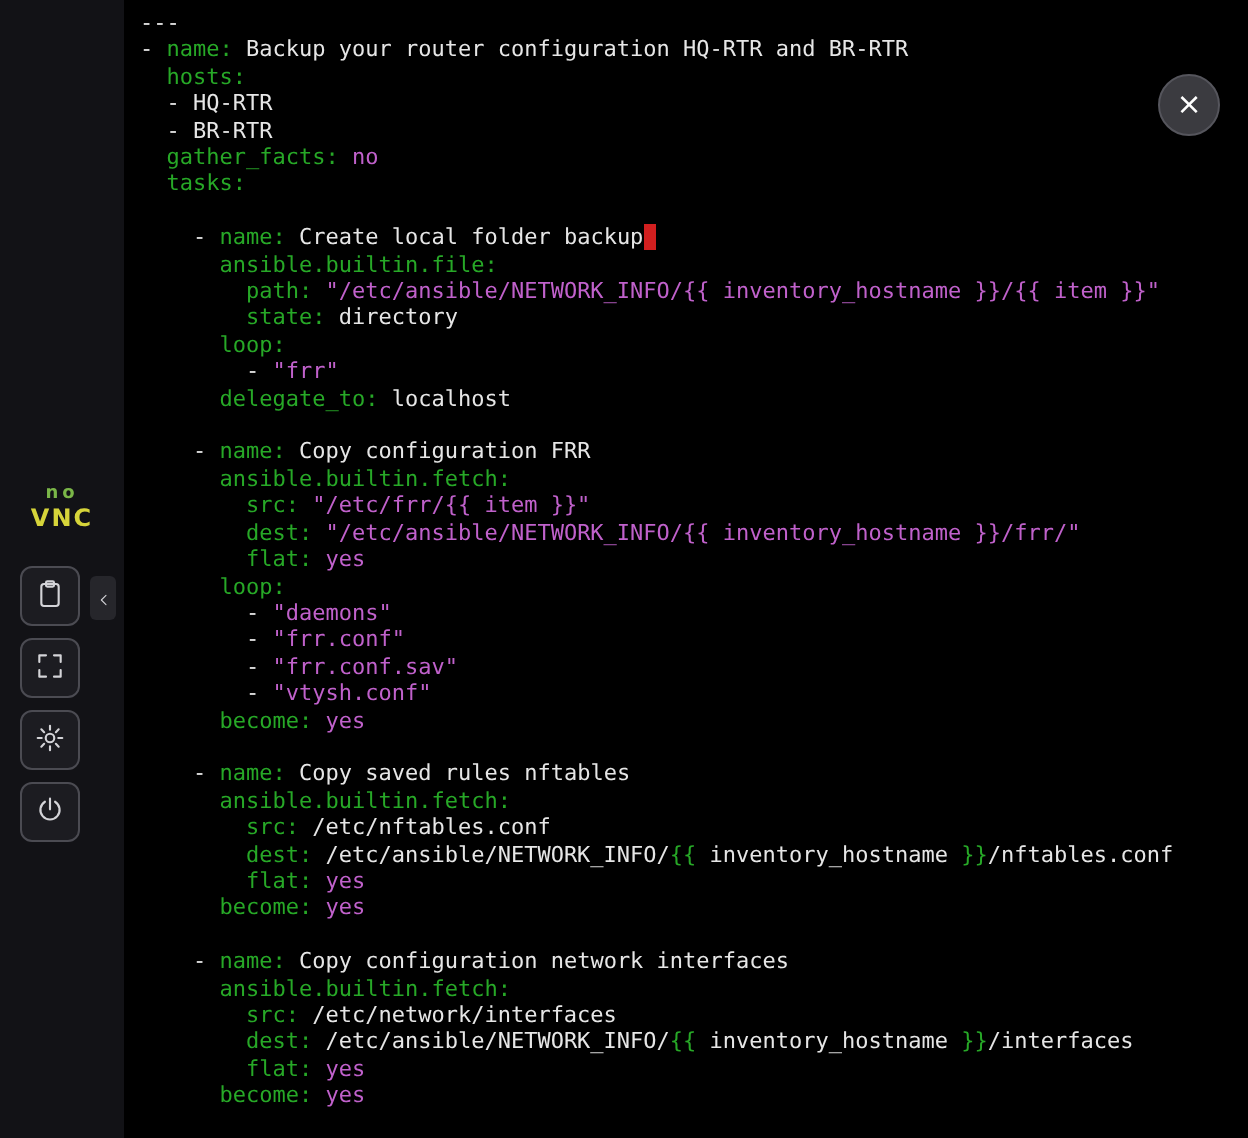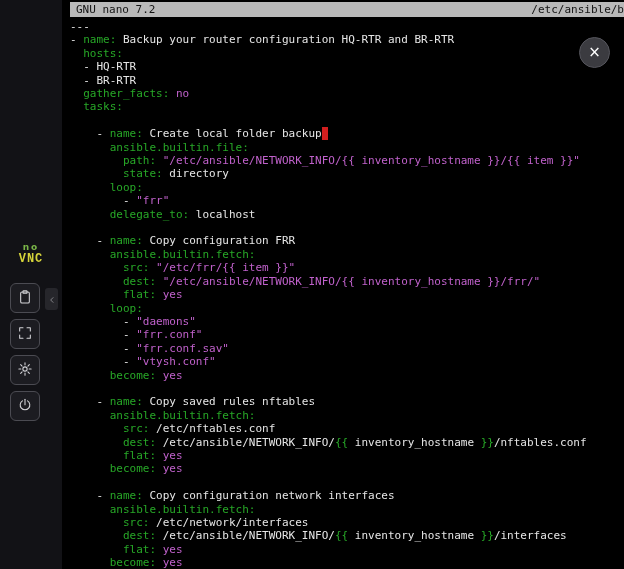--- a/index.html
+++ b/index.html
@@ -14,21 +14,21 @@
   .sidebar {
     position:absolute; left:0; top:0; width:62px; height:100%;
     background: var(--page-bg, #121216);
   }
   .novnc-logo {
     position:absolute; top:243px; left:0; width:62px;
     text-align:center; line-height:1.1;
     font-family:"DejaVu Sans", sans-serif;
   }
   .logo-no  { display:block; color:#7ab648; font-size:9px;  font-weight:bold; letter-spacing:2px; }
-  .logo-vnc { display:block; color:#d6d43a; font-size:12px; font-weight:bold; letter-spacing:1px;font-family:Liberation Mono, monospace; }
+  .logo-vnc { display:block; color:#d6d43a; font-size:12px; font-weight:bold; letter-spacing:1px; }
   .vnc-buttons {
     position:absolute; top:283px; left:10px;
     display:flex; flex-direction:column; gap:6px;
   }
   .vnc-btn {
     width:30px; height:30px; border-radius:6px;
     border:1px solid #4b4b52; background:#1c1c21;
     display:flex; align-items:center; justify-content:center;
     cursor:pointer; padding:0;
   }
@@ -112,22 +112,18 @@
   <div class="handle">
     <span>
       <svg viewBox="0 0 24 24">
           <path d="M15 5l-7 7 7 7"></path>
         </svg>
     </span>
   </div>
 </div>
 
 <div class="terminal">
-  <div class="titlebar">
-    <span>GNU nano 7.2</span>
-    <span>/etc/ansible/b</span>
-  </div>
   <div class="lines"><div class="term-line"><span class="seg-p">---</span></div><div class="term-line"><span class="seg-p">- </span><span class="seg-k">name:</span><span class="seg-p"> Backup your router configuration HQ-RTR and BR-RTR</span></div><div class="term-line"><span class="seg-p">  </span><span class="seg-k">hosts:</span></div><div class="term-line"><span class="seg-p">  - HQ-RTR</span></div><div class="term-line"><span class="seg-p">  - BR-RTR</span></div><div class="term-line"><span class="seg-p">  </span><span class="seg-k">gather_facts:</span><span class="seg-p"> </span><span class="seg-b">no</span></div><div class="term-line"><span class="seg-p">  </span><span class="seg-k">tasks:</span></div><div class="term-line"></div><div class="term-line"><span class="seg-p">    - </span><span class="seg-k">name:</span><span class="seg-p"> Create local folder backup</span><span class="seg-c"> </span></div><div class="term-line"><span class="seg-p">      </span><span class="seg-k">ansible.builtin.file:</span></div><div class="term-line"><span class="seg-p">        </span><span class="seg-k">path:</span><span class="seg-p"> </span><span class="seg-s">"/etc/ansible/NETWORK_INFO/{{ inventory_hostname }}/{{ item }}"</span></div><div class="term-line"><span class="seg-p">        </span><span class="seg-k">state:</span><span class="seg-p"> directory</span></div><div class="term-line"><span class="seg-p">      </span><span class="seg-k">loop:</span></div><div class="term-line"><span class="seg-p">        - </span><span class="seg-s">"frr"</span></div><div class="term-line"><span class="seg-p">      </span><span class="seg-k">delegate_to:</span><span class="seg-p"> localhost</span></div><div class="term-line"></div><div class="term-line"><span class="seg-p">    - </span><span class="seg-k">name:</span><span class="seg-p"> Copy configuration FRR</span></div><div class="term-line"><span class="seg-p">      </span><span class="seg-k">ansible.builtin.fetch:</span></div><div class="term-line"><span class="seg-p">        </span><span class="seg-k">src:</span><span class="seg-p"> </span><span class="seg-s">"/etc/frr/{{ item }}"</span></div><div class="term-line"><span class="seg-p">        </span><span class="seg-k">dest:</span><span class="seg-p"> </span><span class="seg-s">"/etc/ansible/NETWORK_INFO/{{ inventory_hostname }}/frr/"</span></div><div class="term-line"><span class="seg-p">        </span><span class="seg-k">flat:</span><span class="seg-p"> </span><span class="seg-b">yes</span></div><div class="term-line"><span class="seg-p">      </span><span class="seg-k">loop:</span></div><div class="term-line"><span class="seg-p">        - </span><span class="seg-s">"daemons"</span></div><div class="term-line"><span class="seg-p">        - </span><span class="seg-s">"frr.conf"</span></div><div class="term-line"><span class="seg-p">        - </span><span class="seg-s">"frr.conf.sav"</span></div><div class="term-line"><span class="seg-p">        - </span><span class="seg-s">"vtysh.conf"</span></div><div class="term-line"><span class="seg-p">      </span><span class="seg-k">become:</span><span class="seg-p"> </span><span class="seg-b">yes</span></div><div class="term-line"></div><div class="term-line"><span class="seg-p">    - </span><span class="seg-k">name:</span><span class="seg-p"> Copy saved rules nftables</span></div><div class="term-line"><span class="seg-p">      </span><span class="seg-k">ansible.builtin.fetch:</span></div><div class="term-line"><span class="seg-p">        </span><span class="seg-k">src:</span><span class="seg-p"> /etc/nftables.conf</span></div><div class="term-line"><span class="seg-p">        </span><span class="seg-k">dest:</span><span class="seg-p"> /etc/ansible/NETWORK_INFO/</span><span class="seg-g">{{</span><span class="seg-p"> inventory_hostname </span><span class="seg-g">}}</span><span class="seg-p">/nftables.conf</span></div><div class="term-line"><span class="seg-p">        </span><span class="seg-k">flat:</span><span class="seg-p"> </span><span class="seg-b">yes</span></div><div class="term-line"><span class="seg-p">      </span><span class="seg-k">become:</span><span class="seg-p"> </span><span class="seg-b">yes</span></div><div class="term-line"></div><div class="term-line"><span class="seg-p">    - </span><span class="seg-k">name:</span><span class="seg-p"> Copy configuration network interfaces</span></div><div class="term-line"><span class="seg-p">      </span><span class="seg-k">ansible.builtin.fetch:</span></div><div class="term-line"><span class="seg-p">        </span><span class="seg-k">src:</span><span class="seg-p"> /etc/network/interfaces</span></div><div class="term-line"><span class="seg-p">        </span><span class="seg-k">dest:</span><span class="seg-p"> /etc/ansible/NETWORK_INFO/</span><span class="seg-g">{{</span><span class="seg-p"> inventory_hostname </span><span class="seg-g">}}</span><span class="seg-p">/interfaces</span></div><div class="term-line"><span class="seg-p">        </span><span class="seg-k">flat:</span><span class="seg-p"> </span><span class="seg-b">yes</span></div><div class="term-line"><span class="seg-p">      </span><span class="seg-k">become:</span><span class="seg-p"> </span><span class="seg-b">yes</span></div></div>
 </div>
 
 <button class="close-btn">
   <span>×</span>
 </button>
 
 </body></html>

